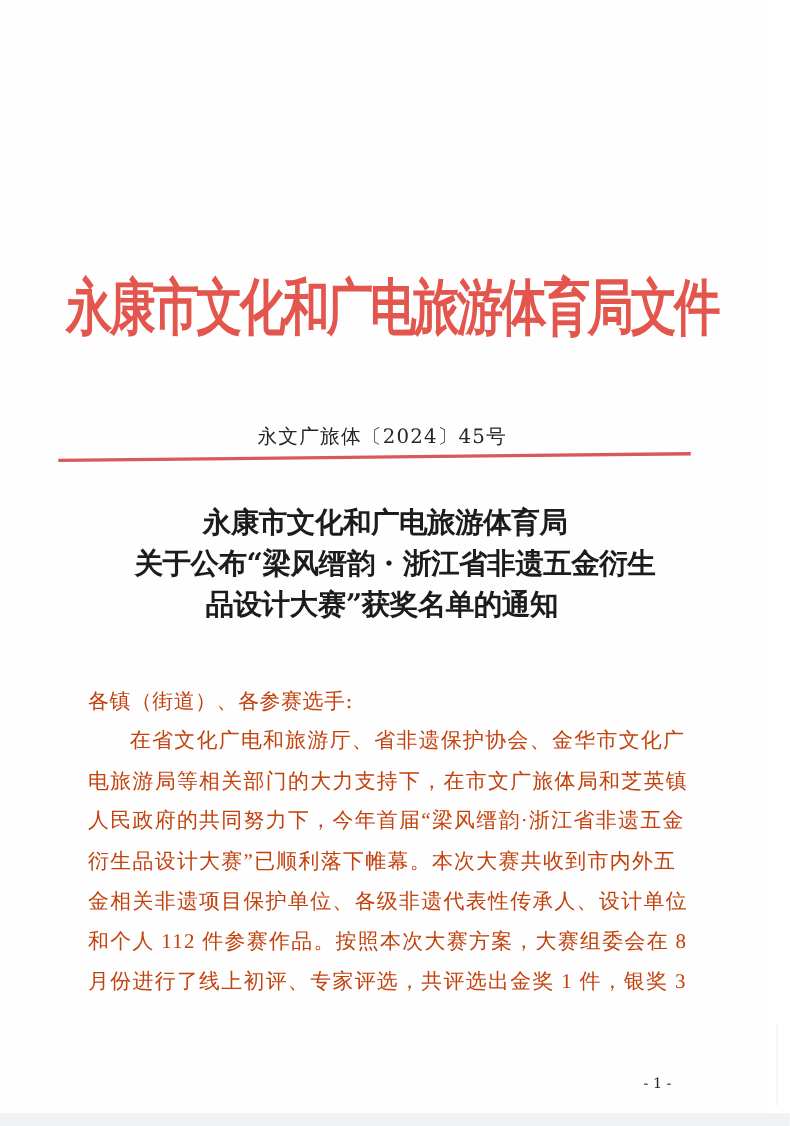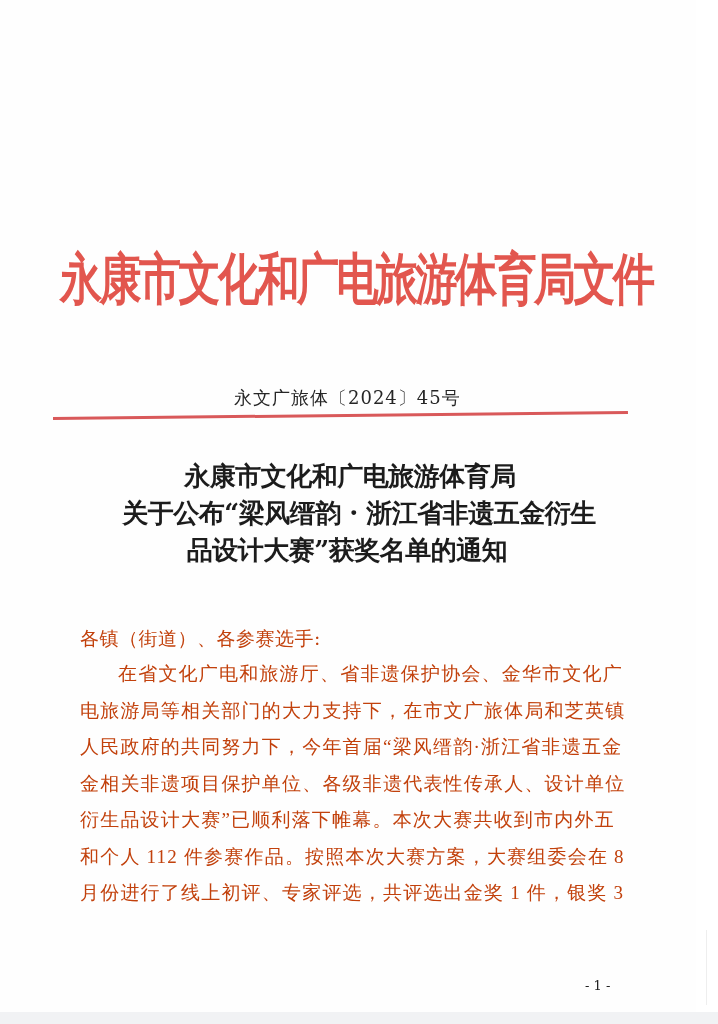--- a/index.html
+++ b/index.html
@@ -178,22 +178,22 @@
     <div class="title-line l2">关于公布“梁风缙韵 · 浙江省非遗五金衍生</div>
     <div class="title-line l3">品设计大赛”获奖名单的通知</div>
   </div>
 
   <div class="body">
     <div class="salutation">各镇（街道）、各参赛选手:</div>
     <div class="paragraph">
       <div class="para-line indent">在省文化广电和旅游厅、省非遗保护协会、金华市文化广</div>
       <div class="para-line">电旅游局等相关部门的大力支持下，在市文广旅体局和芝英镇</div>
       <div class="para-line">人民政府的共同努力下，今年首届“梁风缙韵·浙江省非遗五金</div>
+      <div class="para-line">衍生品设计大赛”已顺利落下帷幕。本次大赛共收到市内外五</div>
       <div class="para-line">金相关非遗项目保护单位、各级非遗代表性传承人、设计单位</div>
-      <div class="para-line">衍生品设计大赛”已顺利落下帷幕。本次大赛共收到市内外五</div>
       <div class="para-line">和个人 112 件参赛作品。按照本次大赛方案，大赛组委会在 8</div>
       <div class="para-line">月份进行了线上初评、专家评选，共评选出金奖 1 件，银奖 3</div>
     </div>
   </div>
 
   <div class="right-edge"></div>
 
   <div class="footer-watermark">
     <span class="wechat-icon">
       <span class="b1"></span>

